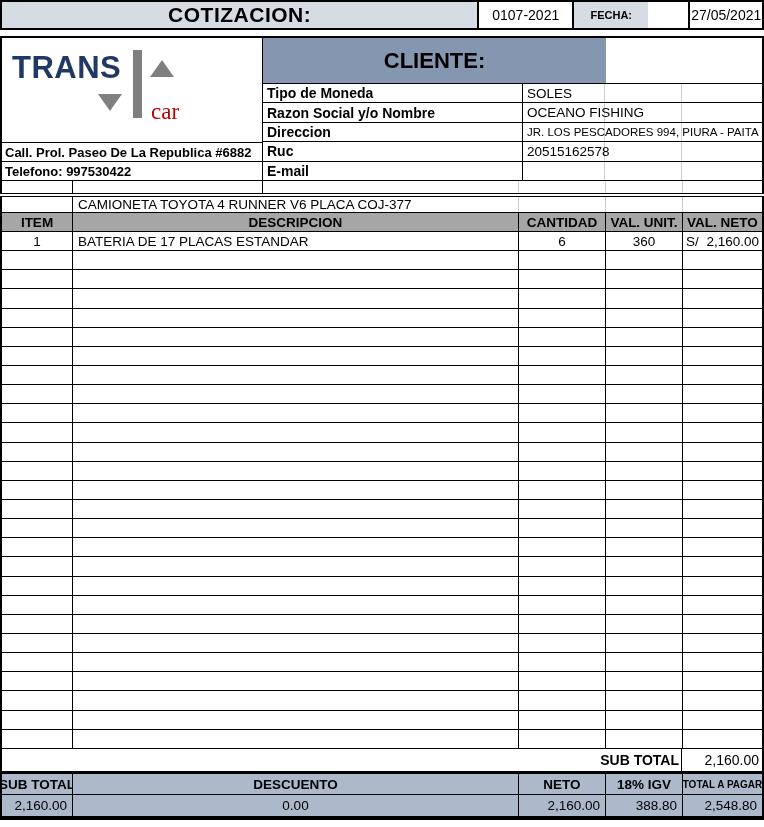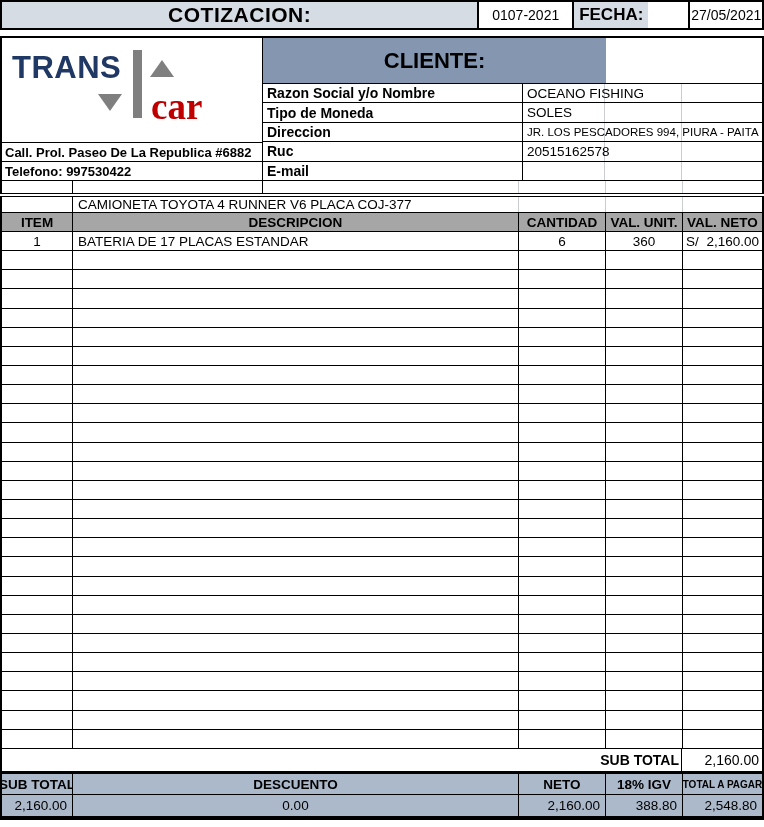--- a/index.html
+++ b/index.html
@@ -4,33 +4,33 @@
 <style>
   html,body{margin:0;padding:0;background:#fff;}
   body{width:764px;height:827px;font-family:"Liberation Sans",sans-serif;color:#000;overflow:hidden;}
   .sheet{position:relative;width:764px;height:827px;border-radius:14px;}
   *{box-sizing:border-box;}
 
   
   .topband{display:flex;height:30px;border:2px solid #000;}
   .t-title{width:518px;background:var(--band_bg);font-weight:bold;font-size:21px;display:flex;align-items:center;justify-content:center;letter-spacing:.5px;}
   .t-num{width:105px;border-left:2px solid #000;border-right:2px solid #000;background:#fff;font-size:14px;display:flex;align-items:center;justify-content:center;}
-  .t-fecha{width:81px;background:var(--band_bg);font-weight:bold;font-size:17px;display:flex;align-items:center;justify-content:center;}
+  .t-fecha{width:81px;background:var(--band_bg);font-weight:bold;font-size:11px;display:flex;align-items:center;justify-content:center;}
   .t-date{width:80px;border-left:2px solid #000;background:#fff;font-size:14px;display:flex;align-items:center;justify-content:center;margin-left:40px;}
   .spacer6{height:6px;}
 
   
   .infobox{display:flex;height:145px;border:2px solid #000;border-bottom-width:1px;}
   .ib-left{width:261px;border-right:1px solid #000;display:flex;flex-direction:column;}
   .logo-area{flex:1;position:relative;overflow:hidden;}
   .logo-trans{position:absolute;left:10px;top:14px;font-size:31px;font-weight:bold;color:var(--logo_blue);letter-spacing:.5px;line-height:1;}
   .logo-bar{position:absolute;left:131px;top:12px;width:9px;height:68px;background:var(--logo_gray);}
   .tri-up{position:absolute;left:148px;top:22px;width:0;height:0;border-left:12px solid transparent;border-right:12px solid transparent;border-bottom:17px solid var(--logo_gray);}
   .tri-down{position:absolute;left:96px;top:56px;width:0;height:0;border-left:12px solid transparent;border-right:12px solid transparent;border-top:17px solid var(--logo_gray);}
-  .logo-car{position:absolute;left:149px;top:50px;font-size:37px;font-weight:bold;color:var(--logo_red);font-family:"Liberation Serif",serif;line-height:1;}
+  .logo-car{position:absolute;left:149px;top:62px;font-size:23px;font-weight:normal;color:var(--logo_red);font-family:"Liberation Serif",serif;line-height:1;}
   .addr-row{height:19px;border-top:1px solid #000;font-weight:bold;font-size:13px;display:flex;align-items:center;padding:0 3px;white-space:nowrap;overflow:hidden;}
   .ib-right{flex:1;display:flex;flex-direction:column;}
   .cliente-row{height:45px;display:flex;}
   .cliente-title{width:343px;background:var(--client_header_bg);font-weight:bold;font-size:22px;display:flex;align-items:center;justify-content:center;}
   .client-fields{flex:1;display:flex;flex-direction:column;}
   .cf-row{flex:1;display:flex;border-top:1px solid #000;}
   .cf-label{width:260px;border-right:1px solid #000;font-weight:bold;font-size:14px;display:flex;align-items:center;padding-left:4px;}
   .cf-value{flex:1;font-size:13.5px;display:flex;align-items:center;padding-left:4px;white-space:nowrap;overflow:hidden;
     background-image:linear-gradient(var(--grid_gray),var(--grid_gray)),linear-gradient(var(--grid_gray),var(--grid_gray));
     background-size:1px 100%,1px 100%;background-position:81px 0,158px 0;background-repeat:no-repeat;}
@@ -107,26 +107,26 @@
       </div>
       <div class="addr-row">Call. Prol. Paseo De La Republica #6882</div>
       <div class="addr-row">Telefono: 997530422</div>
     </div>
     <div class="ib-right">
       <div class="cliente-row">
         <div class="cliente-title">CLIENTE:</div>
       </div>
       <div class="client-fields" id="client-fields">
           <div class="cf-row">
+            <div class="cf-label">Tipo de Moneda</div>
+            <div class="cf-value">SOLES</div>
+          </div>
+          <div class="cf-row">
             <div class="cf-label">Razon Social y/o Nombre</div>
             <div class="cf-value">OCEANO FISHING</div>
-          </div>
-          <div class="cf-row">
-            <div class="cf-label">Tipo de Moneda</div>
-            <div class="cf-value">SOLES</div>
           </div>
           <div class="cf-row">
             <div class="cf-label">Direccion</div>
             <div class="cf-value small">JR. LOS PESCADORES 994, PIURA - PAITA</div>
           </div>
           <div class="cf-row">
             <div class="cf-label">Ruc</div>
             <div class="cf-value">20515162578</div>
           </div>
           <div class="cf-row">

